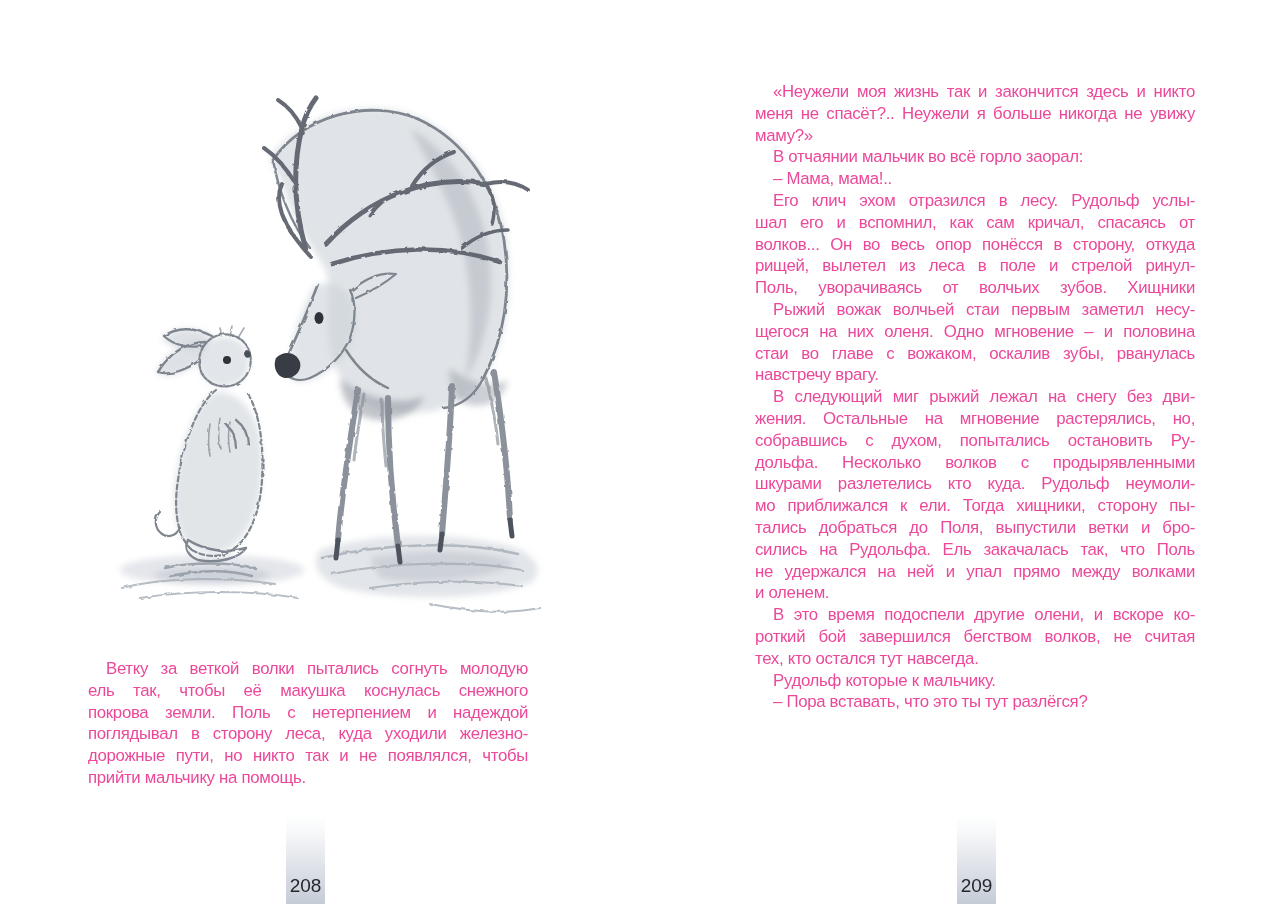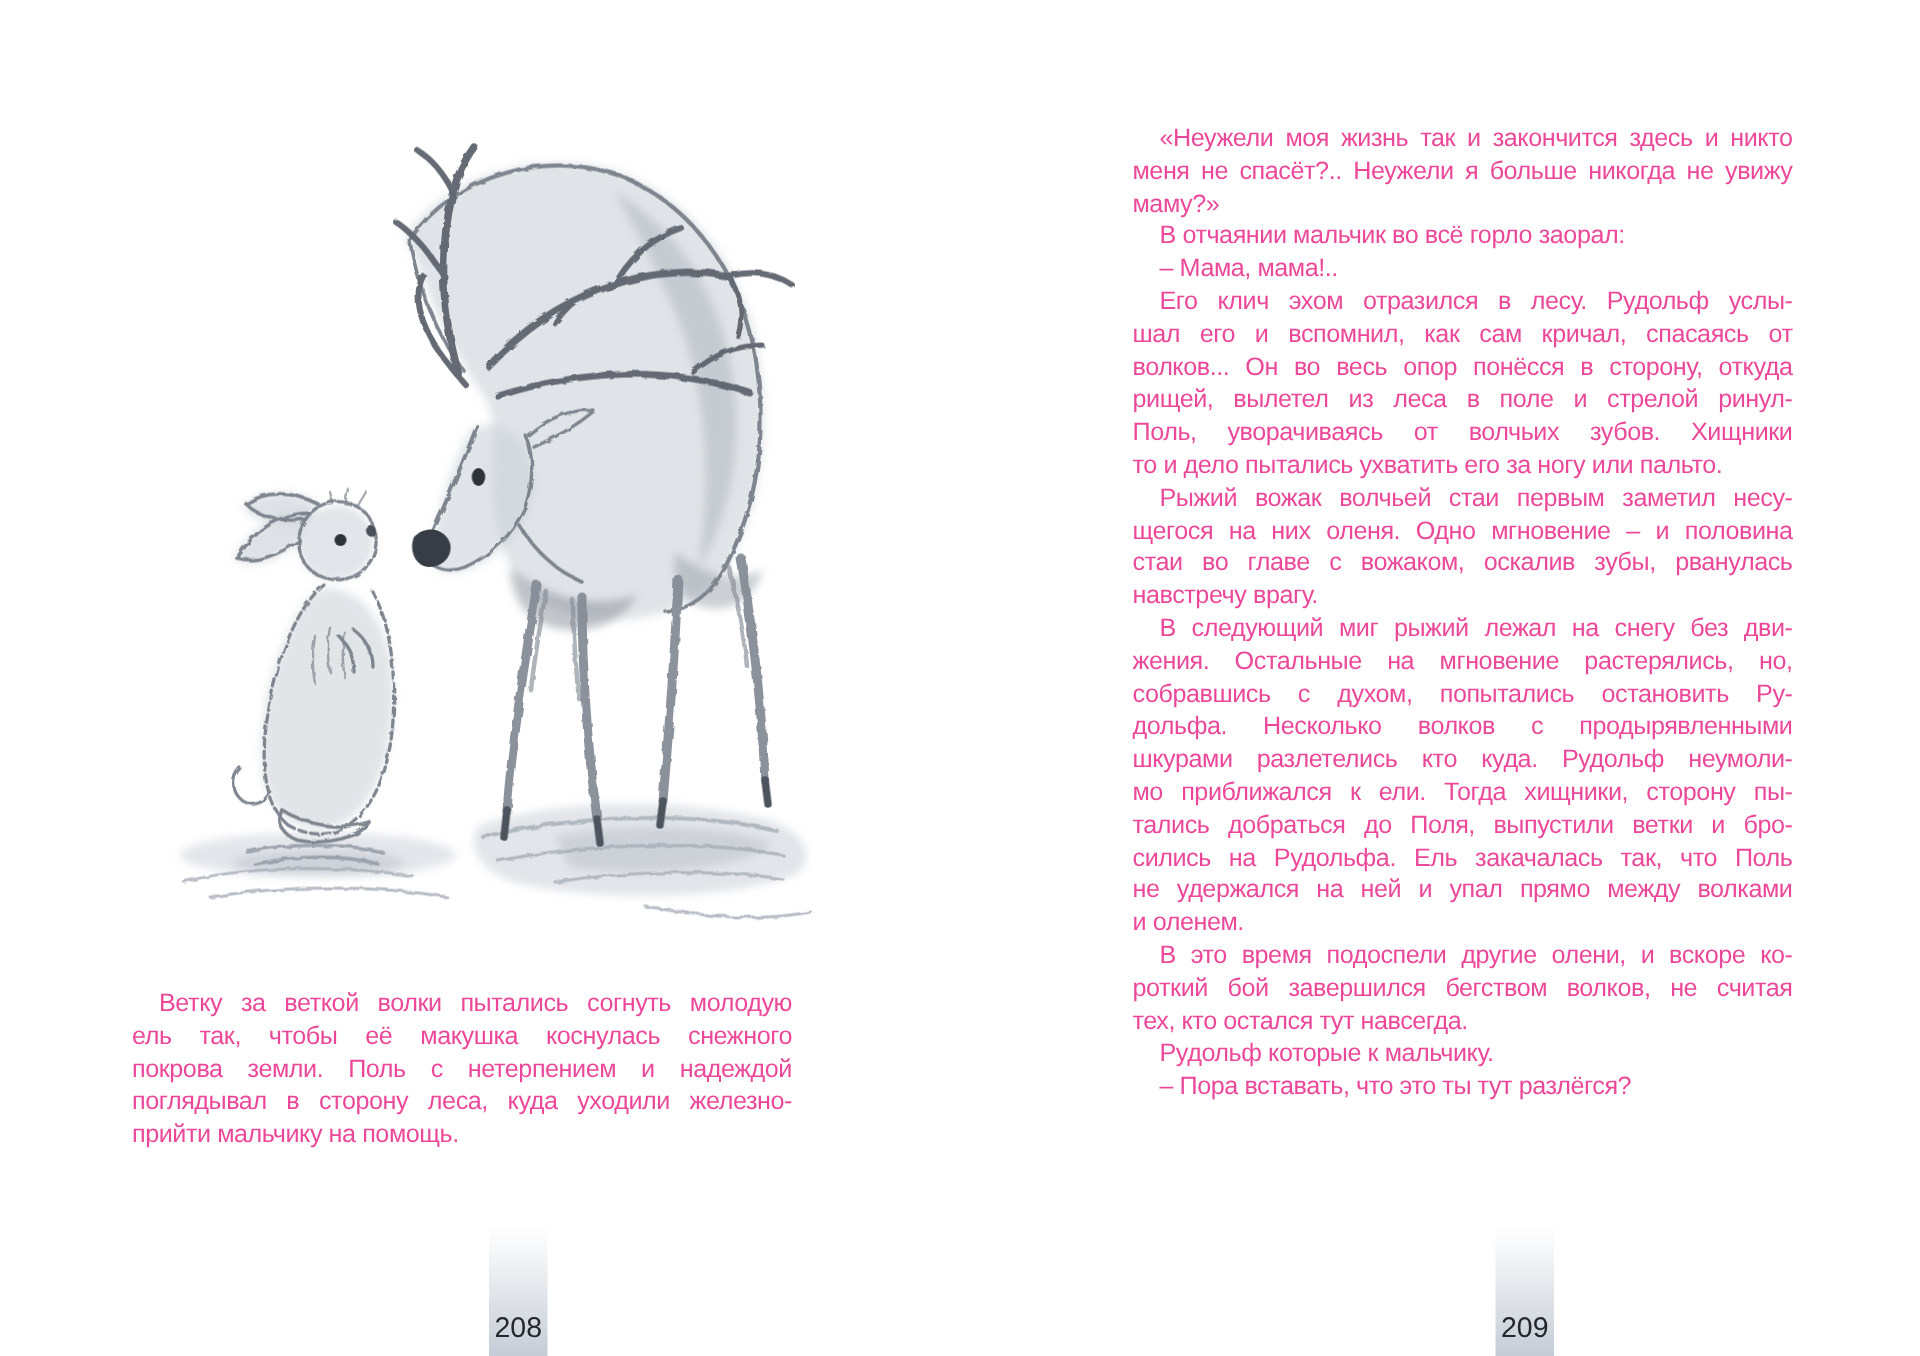--- a/index.html
+++ b/index.html
@@ -45,21 +45,20 @@
   
   .num-strip {
     position: absolute;
     top: 816px; bottom: 0;
     width: 39px; height: 88px;
     background: linear-gradient(180deg,
       rgba(199,205,215,0) 0%,
       rgba(199,205,215,0.18) 22%,
       rgba(199,205,215,0.55) 55%,
       #c5ccd6 100%);
-    margin-left: 40px;
   }
   #left-strip  { left: 286px; }
   #right-strip { left: 317px; } 
   .page-num {
     position: absolute;
     left: 0; right: 0; bottom: 7px;
     text-align: center;
     font-size: 19px;
     letter-spacing: 0;
     color: #24272c;
@@ -195,20 +194,21 @@
         </g>
       </g>
     </svg>
 
     <div class="textblock" id="left-text">
         <div class="para">
           <div class="ln first">Ветку за веткой волки пытались согнуть молодую</div>
           <div class="ln">ель так, чтобы её макушка коснулась снежного</div>
           <div class="ln">покрова земли. Поль с нетерпением и надеждой</div>
           <div class="ln">поглядывал в сторону леса, куда уходили железно-</div>
+          <div class="ln">дорожные пути, но никто так и не появлялся, чтобы</div>
           <div class="ln last">прийти мальчику на помощь.</div>
         </div>
       </div>
 
     <div class="num-strip" id="left-strip">
       <div class="page-num">208</div>
     </div>
   </div>
 
   <div class="page" id="right-page">
@@ -224,21 +224,20 @@
         </div>
         <div class="para">
           <div class="ln first last">– Мама, мама!..</div>
         </div>
         <div class="para">
           <div class="ln first">Его клич эхом отразился в лесу. Рудольф услы-</div>
           <div class="ln">шал его и вспомнил, как сам кричал, спасаясь от</div>
           <div class="ln">волков... Он во весь опор понёсся в сторону, откуда</div>
           <div class="ln">рищей, вылетел из леса в поле и стрелой ринул-</div>
           <div class="ln">Поль, уворачиваясь от волчьих зубов. Хищники</div>
-          <div class="ln last">то и дело пытались ухватить его за ногу или пальто.</div>
         </div>
         <div class="para">
           <div class="ln first">Рыжий вожак волчьей стаи первым заметил несу-</div>
           <div class="ln">щегося на них оленя. Одно мгновение – и половина</div>
           <div class="ln">стаи во главе с вожаком, оскалив зубы, рванулась</div>
           <div class="ln last">навстречу врагу.</div>
         </div>
         <div class="para">
           <div class="ln first">В следующий миг рыжий лежал на снегу без дви-</div>
           <div class="ln">жения. Остальные на мгновение растерялись, но,</div>

